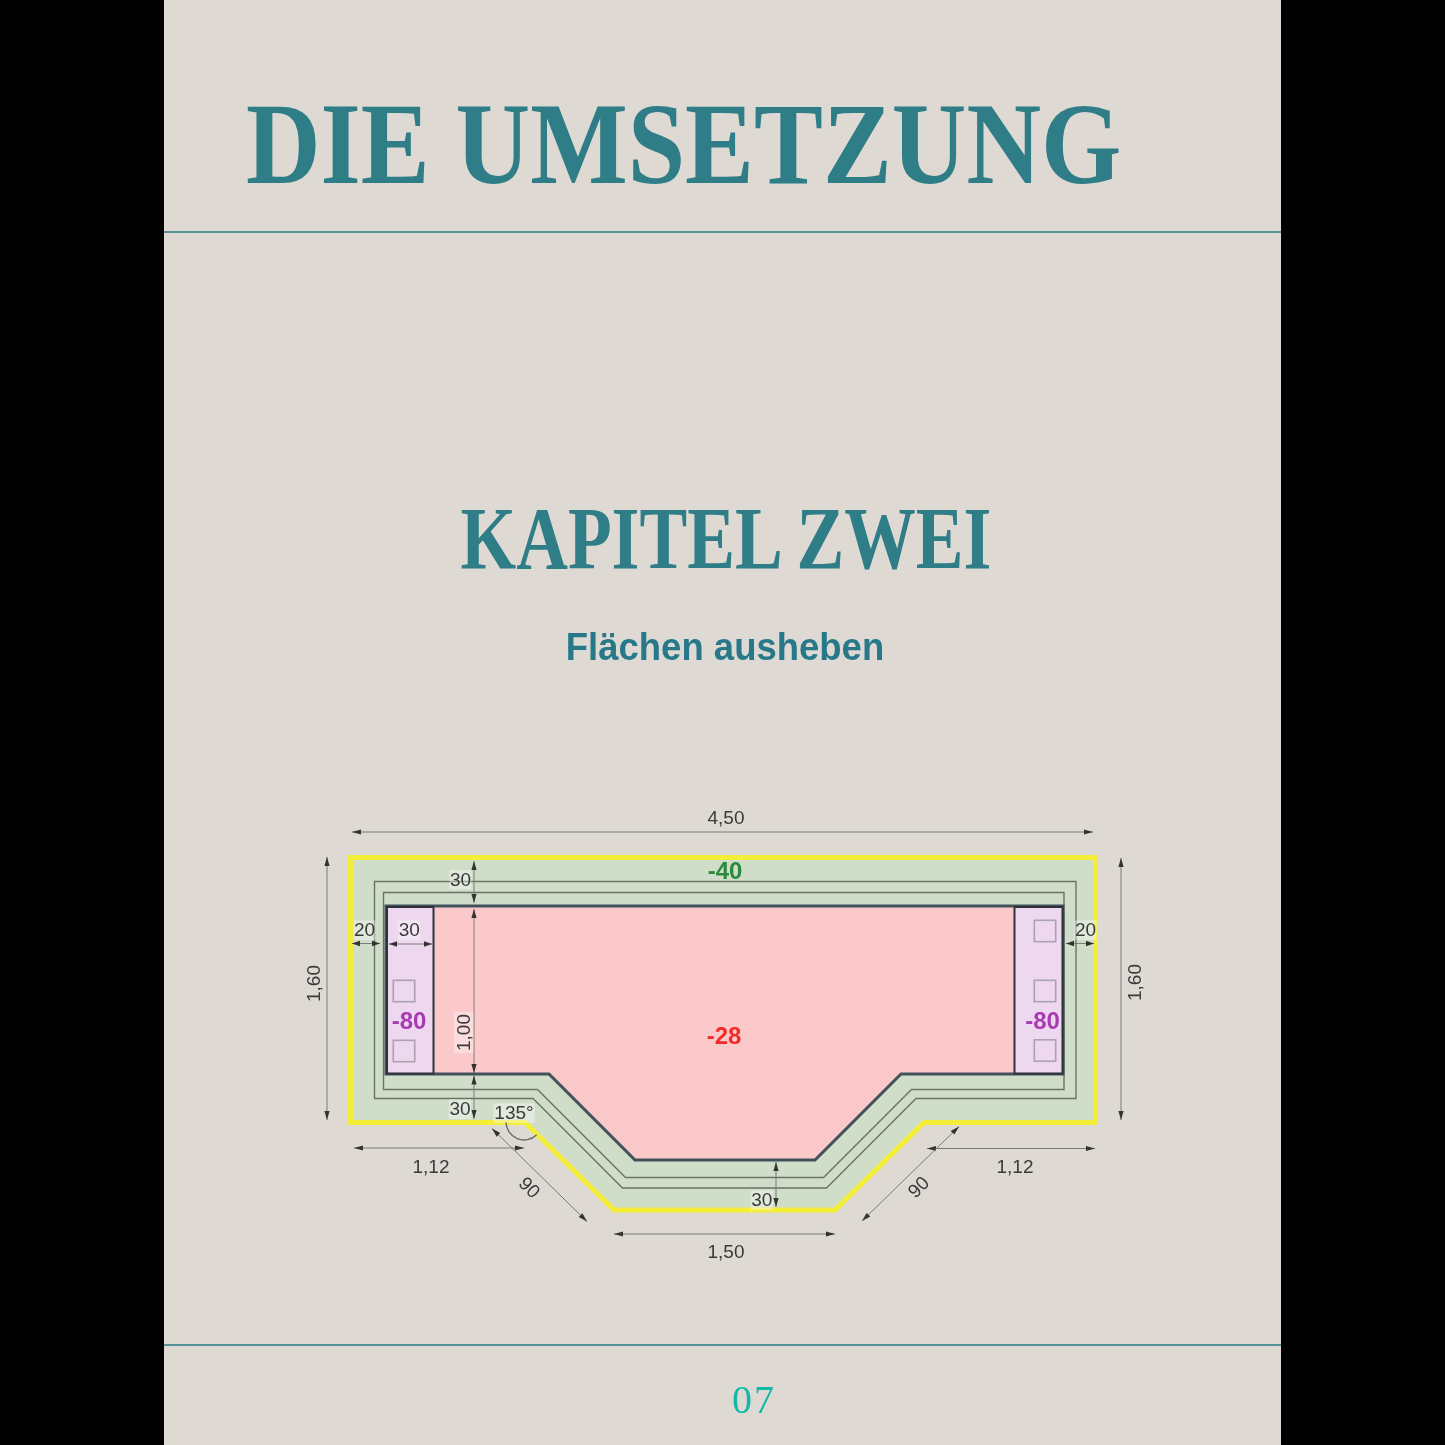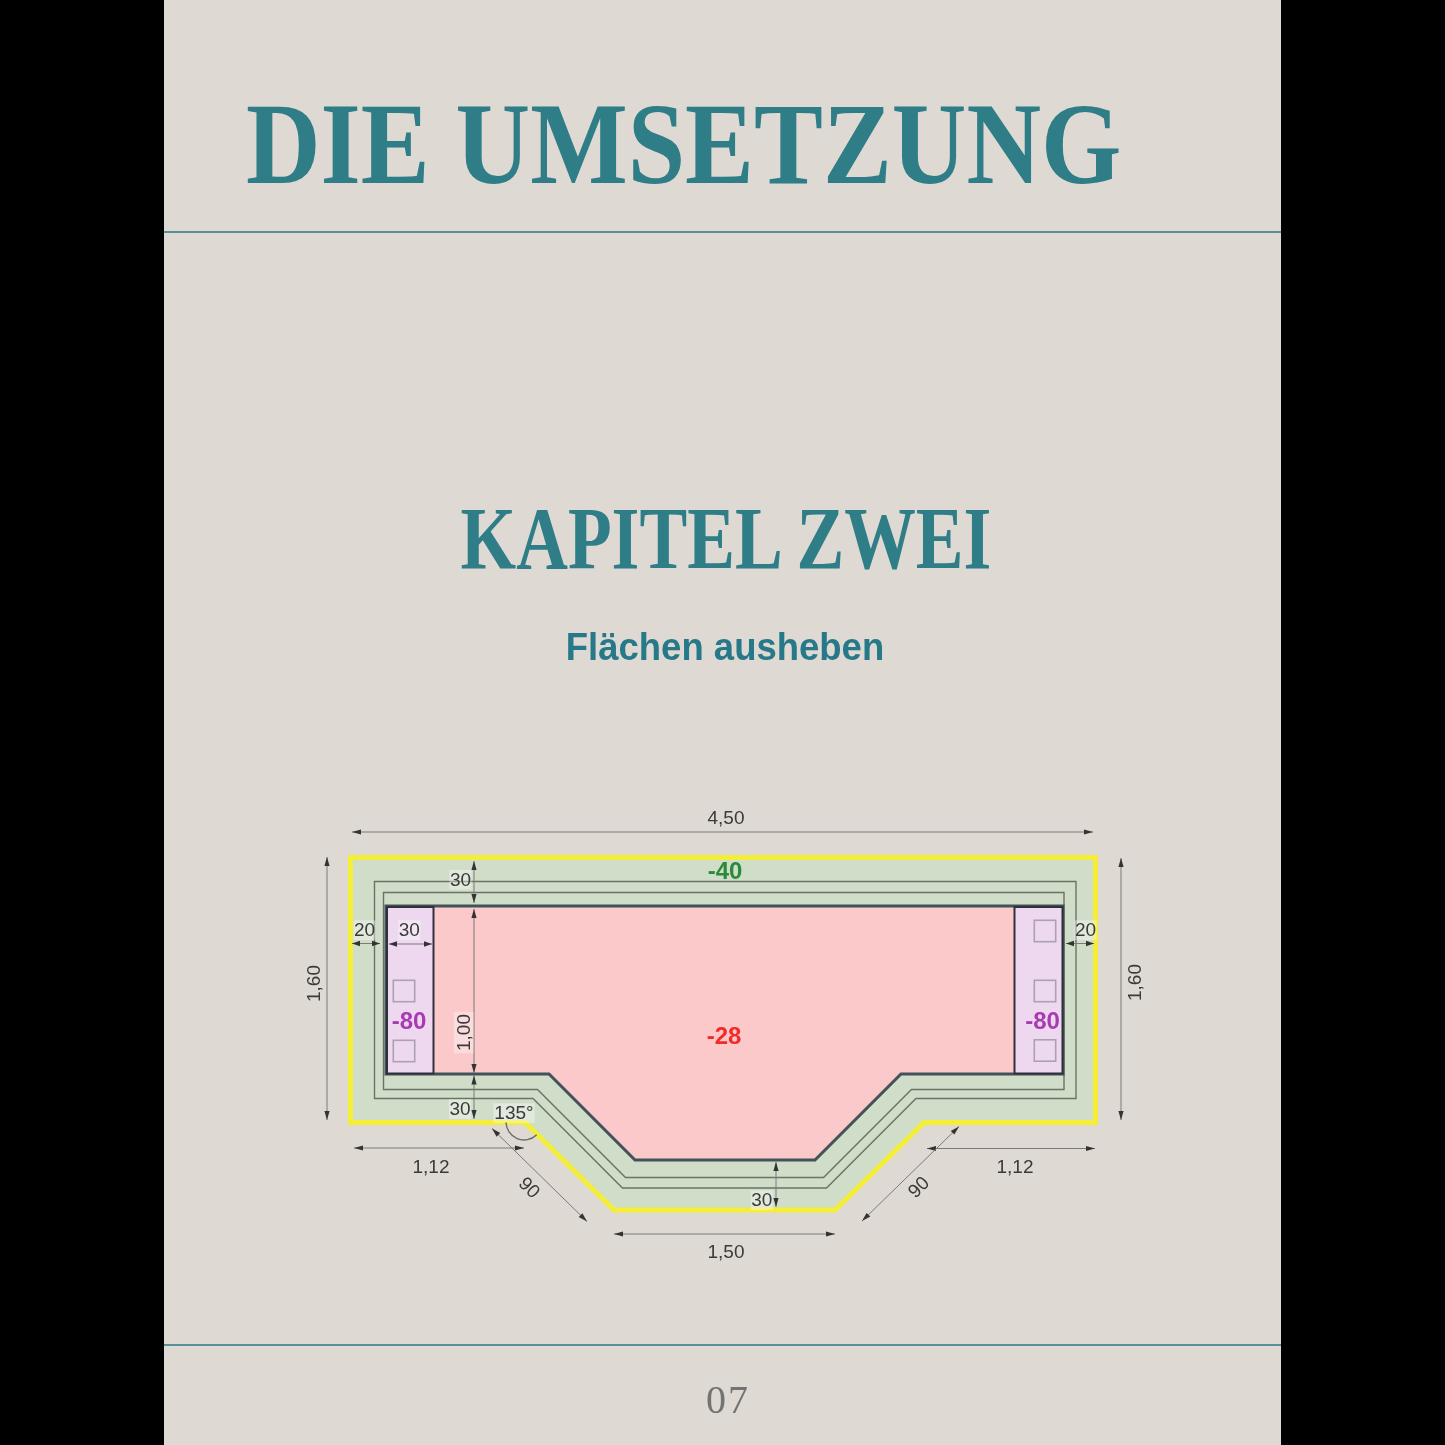--- a/index.html
+++ b/index.html
@@ -94,13 +94,13 @@
 <text x="460" y="1115" font-size="19" fill="#3a3a3a" font-weight="normal" text-anchor="middle" font-family="Liberation Sans, sans-serif">30</text>
 <text x="514" y="1119" font-size="19" fill="#3a3a3a" font-weight="normal" text-anchor="middle" font-family="Liberation Sans, sans-serif">135°</text>
 <text x="431" y="1173" font-size="19" fill="#3a3a3a" font-weight="normal" text-anchor="middle" font-family="Liberation Sans, sans-serif">1,12</text>
 <text x="1015" y="1173" font-size="19" fill="#3a3a3a" font-weight="normal" text-anchor="middle" font-family="Liberation Sans, sans-serif">1,12</text>
 <text x="525" y="1192" font-size="19" fill="#3a3a3a" font-weight="normal" text-anchor="middle" font-family="Liberation Sans, sans-serif" transform="rotate(45 525 1192)">90</text>
 <text x="923" y="1191.5" font-size="19" fill="#3a3a3a" font-weight="normal" text-anchor="middle" font-family="Liberation Sans, sans-serif" transform="rotate(-45 923 1191.5)">90</text>
 <text x="761.8" y="1206" font-size="19" fill="#3a3a3a" font-weight="normal" text-anchor="middle" font-family="Liberation Sans, sans-serif">30</text>
 <text x="726" y="1258" font-size="19" fill="#3a3a3a" font-weight="normal" text-anchor="middle" font-family="Liberation Sans, sans-serif">1,50</text>
 </svg>
 <div class="abs" style="left:164px;top:1344px;width:1117px;height:2px;background:#579099;"></div>
-<div class="abs" style="left:728px;top:1376px;transform:translateX(-50%);font-family:'Liberation Serif',serif;font-size:40px;color:#737373;letter-spacing:2px;">07</div>
+<div class="abs" style="left:754px;top:1376px;transform:translateX(-50%);font-family:'Liberation Serif',serif;font-size:40px;color:#14b8a6;letter-spacing:2px;">07</div>
 
 </body></html>

